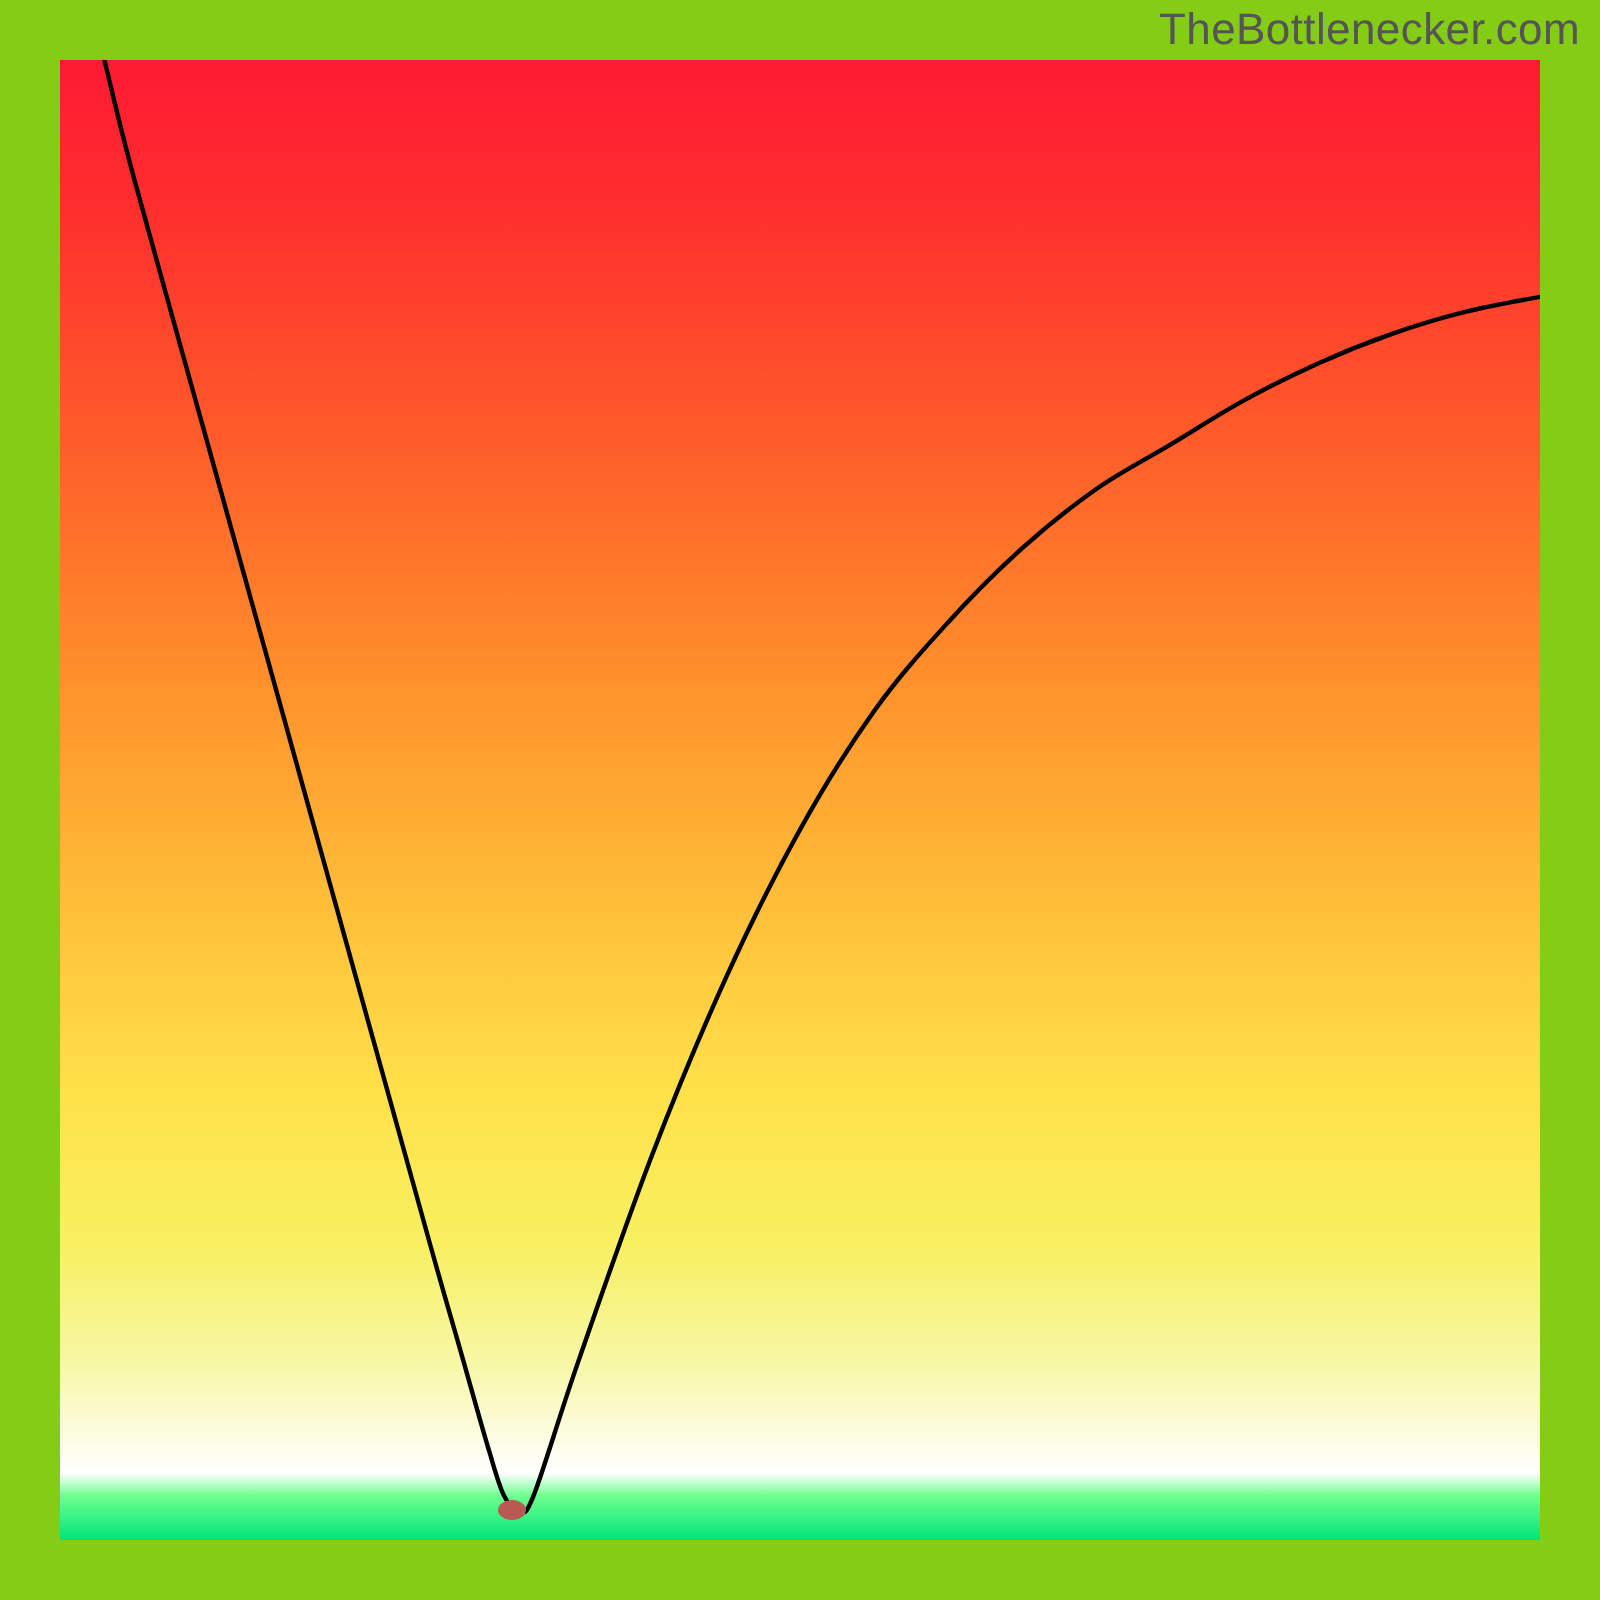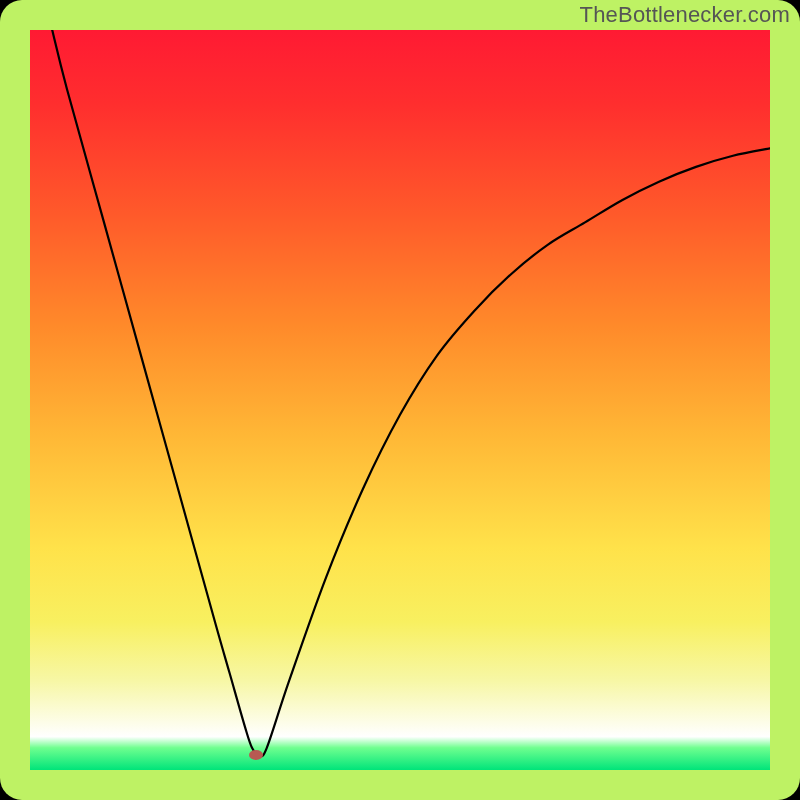--- a/index.html
+++ b/index.html
@@ -8,22 +8,21 @@
     width: 800px;
     height: 800px;
     background: #000;
     font-family: Arial, Helvetica, sans-serif;
     overflow: hidden;
   }
   .frame {
     position: relative;
     width: 800px;
     height: 800px;
-    background: #bef264;
-    border-radius: 22px;
+    background: #84cc16;
   }
   .attribution {
     position: absolute;
     top: 2px;
     right: 10px;
     color: #555;
     font-size: 22px;
     font-weight: 500;
     letter-spacing: 0.2px;
     z-index: 5;

